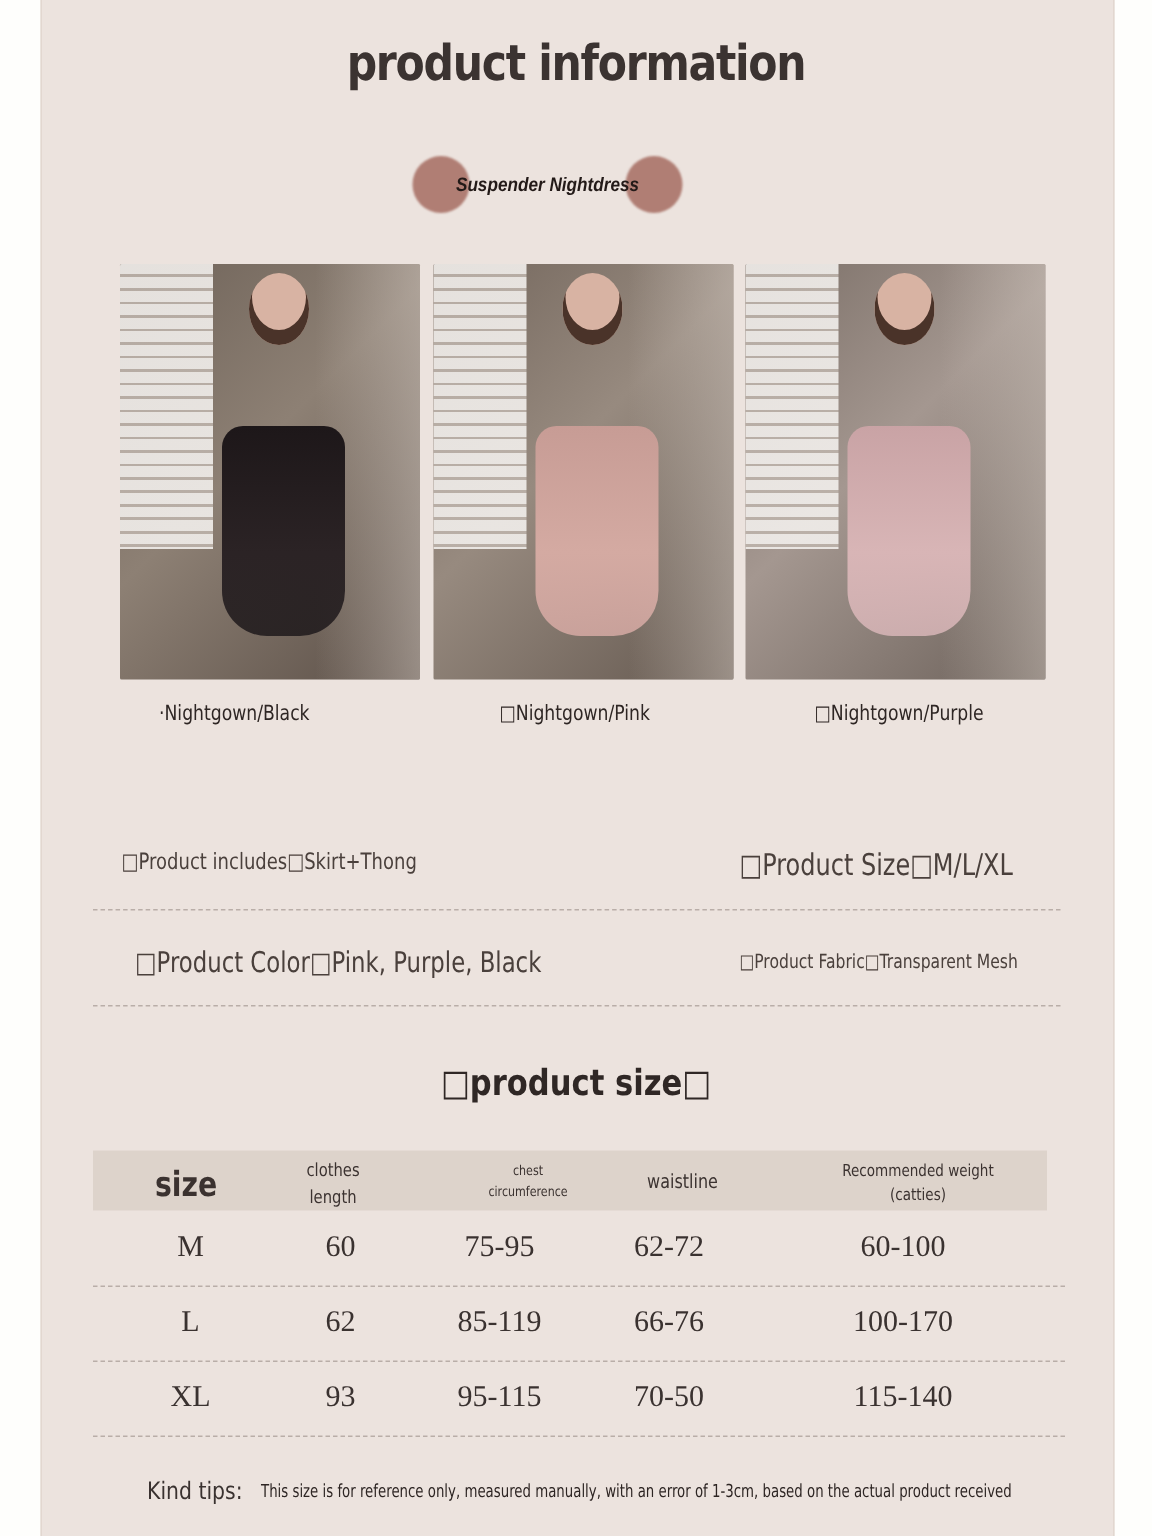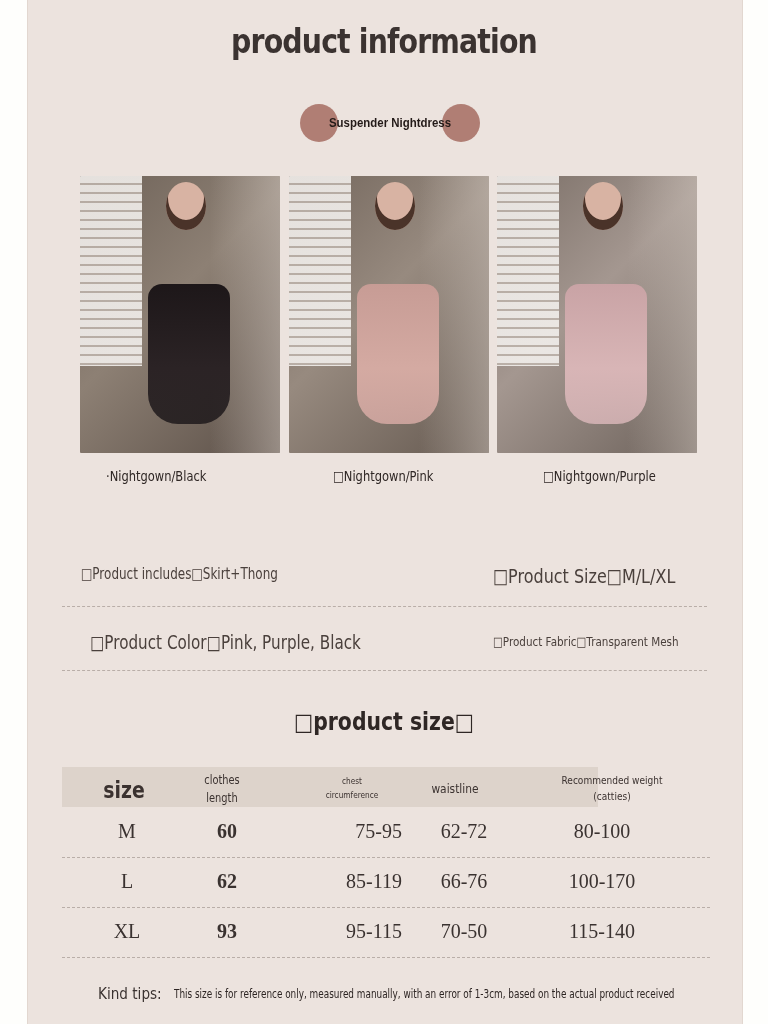--- a/index.html
+++ b/index.html
@@ -15,21 +15,21 @@
       background: #ece3de;
       border-left: 1px solid #e2d7d0;
       border-right: 1px solid #e2d7d0;
     }
     .abs { position: absolute; }
     .title {
       left: 0; width: 768px; top: 22px; text-align: center;
       font-family: "DejaVu Sans", sans-serif; font-size: 33px; font-weight: bold;
       letter-spacing: -1px; color: #3b3331; transform: scaleX(0.86);
     }
-    .pill-wrap { left: 300px; top: 104px; width: 180px; height: 38px; }
+    .pill-wrap { left: 275px; top: 104px; width: 180px; height: 38px; font-style: italic; }
     .pill-dot {
       position: absolute; top: 0; width: 38px; height: 38px; border-radius: 50%;
       background: #b07e74; filter: blur(0.6px);
     }
     .pill-dot.l { left: 0; }
     .pill-dot.r { right: 0; }
     .pill-label {
       position: absolute; left: 0; right: 0; top: 11px; text-align: center;
       font-size: 13px; font-weight: bold; color: #231a18;
       transform: scaleX(0.88);
@@ -74,44 +74,44 @@
     .dash {
       left: 62px; width: 645px; height: 0;
       border-top: 1px dashed #b9aea8;
     }
     .sec-title {
       left: 0; width: 768px; top: 708px; text-align: center;
       font-family: "DejaVu Sans", sans-serif; font-size: 24px; font-weight: bold;
       color: #2f2725; transform: scaleX(0.85);
     }
     .thead {
-      left: 62px; top: 767px; width: 536px; height: 40px; background: #ddd3cb;
+      left: 62px; top: 767px; width: 636px; height: 40px; background: #ddd3cb;
     }
     .th {
       position: absolute; text-align: center; color: #3b3230;
       font-family: "DejaVu Sans", sans-serif; white-space: nowrap;
       transform: scaleX(0.82);
     }
     .th-size { left: 30px; top: 10px; width: 64px; font-size: 23px; font-weight: bold; }
     .th-len { left: 125px; top: 4px; width: 70px; font-size: 12px; line-height: 18px; }
     .th-chest { left: 235px; top: 7px; width: 110px; font-size: 9px; line-height: 14px; }
     .th-waist { left: 350px; top: 14px; width: 86px; font-size: 13px; }
     .th-weight { left: 480px; top: 6px; width: 140px; font-size: 11px; line-height: 16px; }
     .row {
       left: 62px; width: 648px; height: 50px;
       border-bottom: 1px dashed #b9aea8;
     }
     .td {
       position: absolute; top: 13px; text-align: center;
       font-family: "Liberation Serif", serif; font-size: 20px; color: #3a3230;
     }
     .c0 { left: 30px; width: 70px; }
-    .c1 { left: 130px; width: 70px; font-weight: bold; }
-    .c2 { left: 230px; width: 110px; text-align: right; }
-    .c3 { left: 354px; width: 96px; }
+    .c1 { left: 130px; width: 70px; }
+    .c2 { left: 216px; width: 110px; }
+    .c3 { left: 336px; width: 96px; }
     .c4 { left: 480px; width: 120px; }
     .tips-label {
       left: 98px; top: 984px; font-family: "DejaVu Sans", sans-serif;
       font-size: 16px; color: #3a3230; transform: scaleX(0.85); transform-origin: left center;
     }
     .tips-text {
       left: 174px; top: 987px; font-family: "DejaVu Sans", sans-serif;
       font-size: 12px; color: #2d2523; white-space: nowrap;
       transform: scaleX(0.74); transform-origin: left center;
     }
@@ -176,21 +176,21 @@
     <div>Recommended weight</div>
     <div>(catties)</div>
   </div>
 </div>
 
 <div class="abs row" style="top:807px;">
   <div class="td c0">M</div>
   <div class="td c1">60</div>
   <div class="td c2">75-95</div>
   <div class="td c3">62-72</div>
-  <div class="td c4">80-100</div>
+  <div class="td c4">60-100</div>
 </div>
 <div class="abs row" style="top:857px;">
   <div class="td c0">L</div>
   <div class="td c1">62</div>
   <div class="td c2">85-119</div>
   <div class="td c3">66-76</div>
   <div class="td c4">100-170</div>
 </div>
 <div class="abs row" style="top:907px;">
   <div class="td c0">XL</div>

